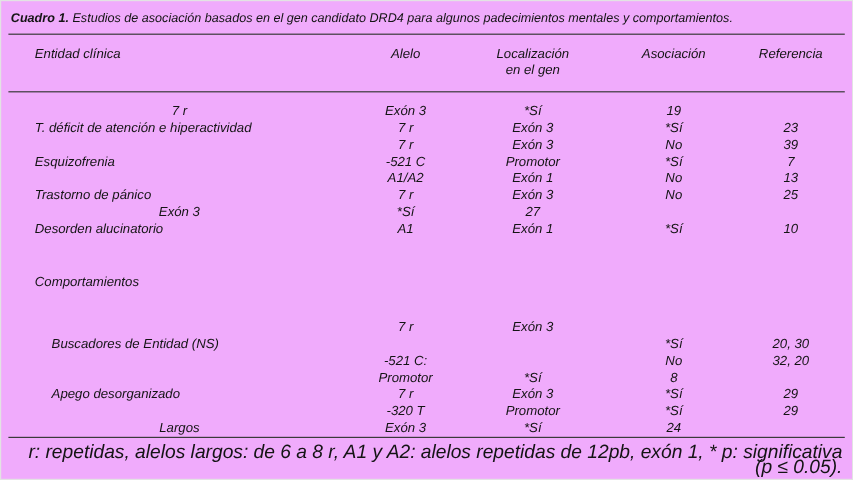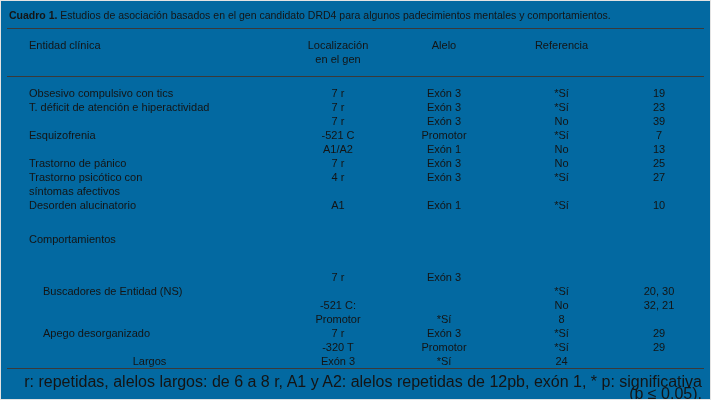--- a/index.html
+++ b/index.html
@@ -1,68 +1,69 @@
 <!DOCTYPE html>
 <html><head>
 <meta charset="utf-8">
 <style>
   * { margin: 0; padding: 0; box-sizing: border-box; }
   html, body { background: #ffffff; }
   body { font-family: "Liberation Sans", sans-serif; }
   .page {
     width: 711px; height: 400px;
-    background: #0369a1;
+    background: #f0abfc;
     border: 1px solid #e3e3e3;
     display: flex; flex-direction: column;
     padding: 0 6px;
     overflow: hidden;
+    font-style: italic;
   }
   .title { font-size: 10.5px; color: #141414; padding: 8px 2px 6px 2px; line-height: 13px; }
   .bold { font-weight: bold; }
   .rule { border-top: 1px solid #3a3a3a; }
   .row {
     display: grid;
     grid-template-columns: 285px 92px 120px 115px 80px;
     align-items: start;
   }
   .cell { font-size: 11px; color: #141414; line-height: 14px; }
   .entidad { text-align: left; padding-left: 22px; }
   .indent .entidad { padding-left: 36px; }
   .c { text-align: center; }
   .pre { white-space: pre-line; }
   .header-row { padding: 9px 0 10px 0; }
   .header-row .cell { font-size: 11px; }
   .rows { flex: 1; padding-top: 9px; }
-  .section-row { margin-top: 20px; margin-bottom: 24px; }
+  .section-row { margin-top: 30px; margin-bottom: 24px; }
   .footnote { font-size: 16px; color: #141414; padding: 7px 2px; line-height: 12px; text-align: right; }
 </style>
 </head>
 <body>
 
 <div class="page">
 
   <div class="title">
     <span class="bold">Cuadro 1.</span><span> Estudios de asociación basados en el gen candidato DRD4 para algunos padecimientos mentales y comportamientos.</span>
   </div>
 
   <div class="rule"></div>
 
   <div class="row header-row">
     <div class="cell entidad">Entidad clínica</div>
+    <div class="cell c">Alelo</div>
     <div class="cell c pre">Localización
 en el gen</div>
-    <div class="cell c">Alelo</div>
+    <div class="cell c">Asociación</div>
     <div class="cell c">Referencia</div>
   </div>
 
   <div class="rule"></div>
 
   <div class="rows" id="rows">
       <div class="row">
-        <div class="cell entidad pre">Obsesivo compulsivo con tics</div>
         <div class="cell c">7 r</div>
         <div class="cell c">Exón 3</div>
         <div class="cell c">*Sí</div>
         <div class="cell c">19</div>
       </div>
       <div class="row">
         <div class="cell entidad pre">T. déficit de atención e hiperactividad</div>
         <div class="cell c">7 r</div>
         <div class="cell c">Exón 3</div>
         <div class="cell c">*Sí</div>
@@ -90,23 +91,20 @@
         <div class="cell c">13</div>
       </div>
       <div class="row">
         <div class="cell entidad pre">Trastorno de pánico</div>
         <div class="cell c">7 r</div>
         <div class="cell c">Exón 3</div>
         <div class="cell c">No</div>
         <div class="cell c">25</div>
       </div>
       <div class="row">
-        <div class="cell entidad pre">Trastorno psicótico con
-síntomas afectivos</div>
-        <div class="cell c">4 r</div>
         <div class="cell c">Exón 3</div>
         <div class="cell c">*Sí</div>
         <div class="cell c">27</div>
       </div>
       <div class="row">
         <div class="cell entidad pre">Desorden alucinatorio</div>
         <div class="cell c">A1</div>
         <div class="cell c">Exón 1</div>
         <div class="cell c">*Sí</div>
         <div class="cell c">10</div>
@@ -130,21 +128,21 @@
         <div class="cell c"></div>
         <div class="cell c"></div>
         <div class="cell c">*Sí</div>
         <div class="cell c">20, 30</div>
       </div>
       <div class="row">
         <div class="cell entidad pre"></div>
         <div class="cell c">-521 C:</div>
         <div class="cell c"></div>
         <div class="cell c">No</div>
-        <div class="cell c">32, 21</div>
+        <div class="cell c">32, 20</div>
       </div>
       <div class="row">
         <div class="cell entidad pre"></div>
         <div class="cell c">Promotor</div>
         <div class="cell c">*Sí</div>
         <div class="cell c">8</div>
       </div>
       <div class="row indent">
         <div class="cell entidad pre">Apego desorganizado</div>
         <div class="cell c">7 r</div>

